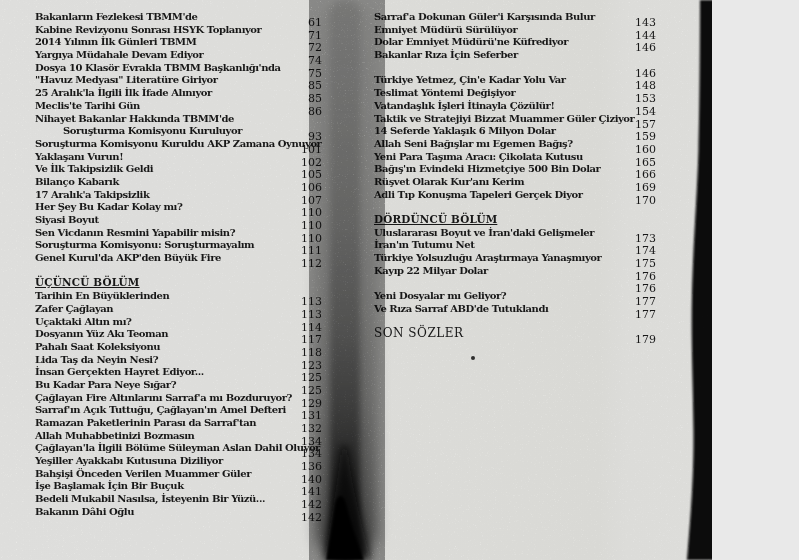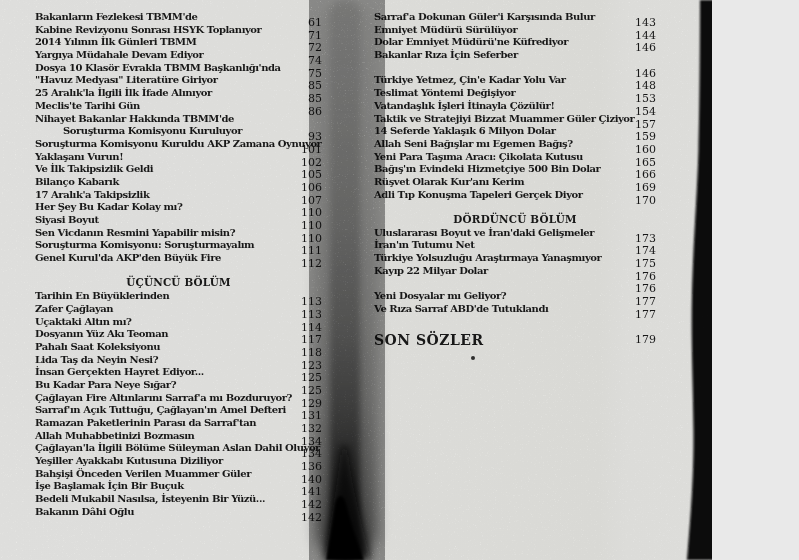--- a/index.html
+++ b/index.html
@@ -9,23 +9,23 @@
     font-family:"DejaVu Serif","Liberation Serif",serif;color:#1a1a1a;
   }
   .page-col{position:absolute;top:9px;z-index:2;}
   .page-col.left{left:35px;width:287px;}
   .page-col.right{left:374px;width:282px;}
   .row{position:relative;height:12.7px;line-height:12.8px;}
   .row .t{font-weight:bold;font-size:10px;letter-spacing:-0.45px;white-space:nowrap;display:inline-block;}
   .row .p{position:absolute;right:0;top:8px;font-size:11px;font-weight:normal;line-height:12.8px;letter-spacing:0;}
   .left .indent .t{padding-left:28px;}
   .right .indent .t{padding-left:15px;}
-  .row.heading{text-align:center;}
+  .row.heading{text-align:left;text-decoration:underline;}
   .row .ht{font-weight:bold;font-size:10.4px;letter-spacing:0.2px;white-space:nowrap;}
-  .row.caps .t{font-weight:bold;font-size:14px;letter-spacing:0.5px;margin-top:8px;}
+  .row.caps .t{font-weight:normal;font-size:12px;letter-spacing:0.5px;}
   
   .gutter-soft{
     position:absolute;left:316px;top:0;width:60px;height:560px;z-index:1;
     background:linear-gradient(to bottom,
       rgba(40,40,40,0.06) 0%,rgba(40,40,40,0.09) 15%,rgba(40,40,40,0.12) 35%,
       rgba(35,35,35,0.20) 55%,rgba(30,30,30,0.30) 72%,rgba(20,20,20,0.45) 86%,rgba(10,10,10,0.62) 100%);
     filter:blur(7px);border-radius:30px;
   }
   .gutter-core{
     position:absolute;left:330px;top:0;width:30px;height:560px;z-index:1;

